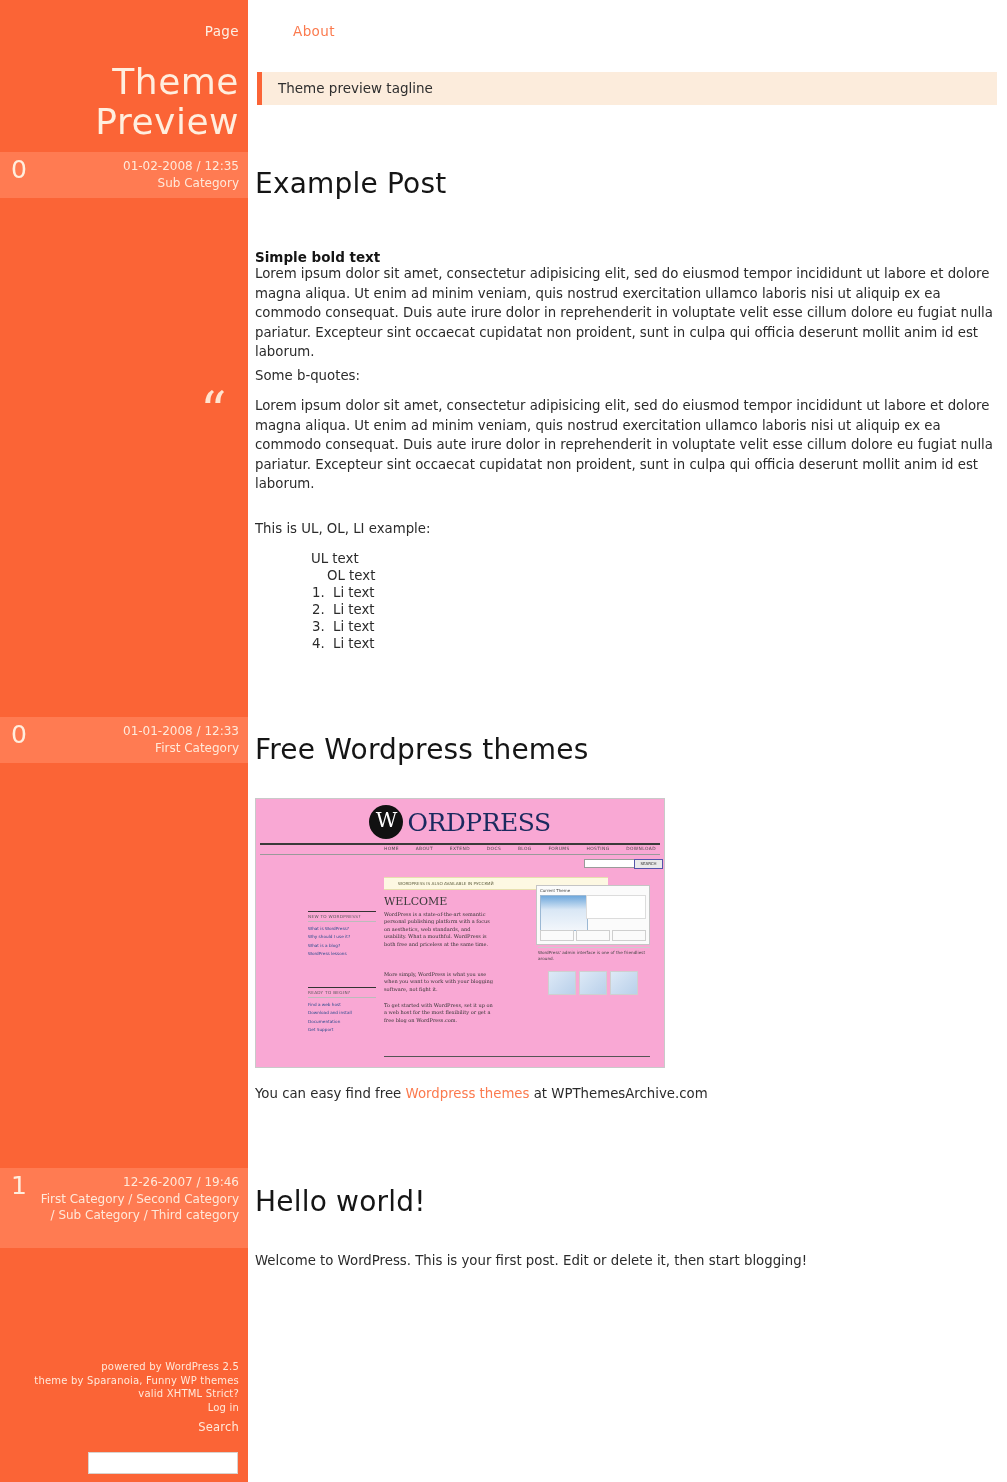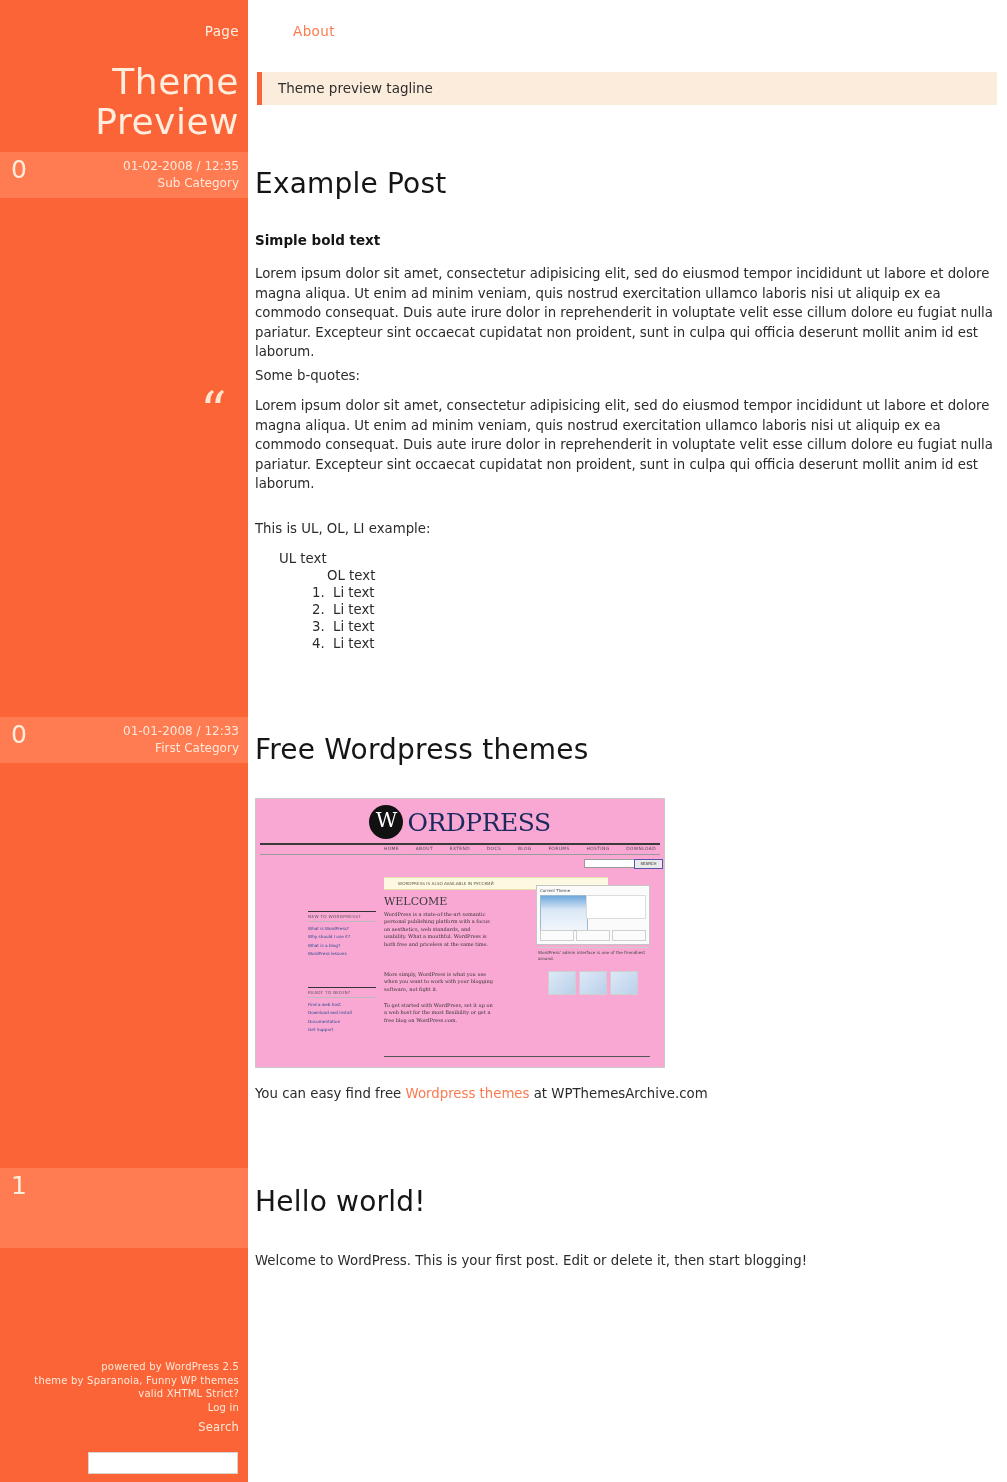--- a/index.html
+++ b/index.html
@@ -185,21 +185,21 @@
     color: #2b2b2b;
     margin: 0;
   }
   .bq-para {
     font-size: 13.3px;
     line-height: 19.6px;
     color: #2b2b2b;
     margin: 0;
   }
   .list-plain { font-size: 13.3px; line-height: 17px; color: #2b2b2b; }
-  .ul-item { margin-left: 24px; }
+  .ul-item { margin-left: 56px; }
   .ol-item { margin-left: 72px; }
   ol.numbered {
     margin: 0;
     padding-left: 74px;
     font-size: 13.3px;
     line-height: 17px;
     color: #2b2b2b;
   }
   ol.numbered li { padding-left: 4px; }
   .link-orange { color: #fb7a4e; text-decoration: none; }
@@ -345,20 +345,24 @@
   <div class="meta-band" style="top:717px;height:46px;">
     <span class="meta-count">0</span>
     <div class="meta-lines">
       <div>01-01-2008 / 12:33</div>
       <div>First Category</div>
     </div>
   </div>
 
   <div class="meta-band" style="top:1168px;height:80px;">
     <span class="meta-count">1</span>
+    <div class="meta-lines">
+      <div>12-26-2007 / 19:46</div>
+      <div>First Category / Second Category / Sub Category / Third category</div>
+    </div>
   </div>
 
   <div id="bq-mark">“</div>
 
   <div id="footer">
     <span class="line">powered by WordPress 2.5</span>
     <span class="line">theme by Sparanoia, Funny WP themes</span>
     <span class="line">valid XHTML Strict?</span>
     <span class="line">Log in</span>
   </div>
@@ -371,21 +375,21 @@
   <a class="nav-about">About</a>
 
   <div id="tagline">
     <div id="tagline-bar"></div>
     <div id="tagline-text">Theme preview tagline</div>
   </div>
 
   <div class="post" style="top:168px;">
     <h1 class="post-title">Example Post</h1>
   </div>
-  <div class="post" style="top:232px;">
+  <div class="post" style="top:249px;">
     <p class="post-subhead">Simple bold text</p>
   </div>
   <div class="post" style="top:264px;">
     <p class="para">Lorem ipsum dolor sit amet, consectetur adipisicing elit, sed do eiusmod tempor incididunt ut labore et dolore magna aliqua. Ut enim ad minim veniam, quis nostrud exercitation ullamco laboris nisi ut aliquip ex ea commodo consequat. Duis aute irure dolor in reprehenderit in voluptate velit esse cillum dolore eu fugiat nulla pariatur. Excepteur sint occaecat cupidatat non proident, sunt in culpa qui officia deserunt mollit anim id est laborum.</p>
   </div>
   <div class="post" style="top:366px;">
     <p class="para">Some b-quotes:</p>
   </div>
   <div class="post" style="top:396px;">
     <p class="bq-para">Lorem ipsum dolor sit amet, consectetur adipisicing elit, sed do eiusmod tempor incididunt ut labore et dolore magna aliqua. Ut enim ad minim veniam, quis nostrud exercitation ullamco laboris nisi ut aliquip ex ea commodo consequat. Duis aute irure dolor in reprehenderit in voluptate velit esse cillum dolore eu fugiat nulla pariatur. Excepteur sint occaecat cupidatat non proident, sunt in culpa qui officia deserunt mollit anim id est laborum.</p>

